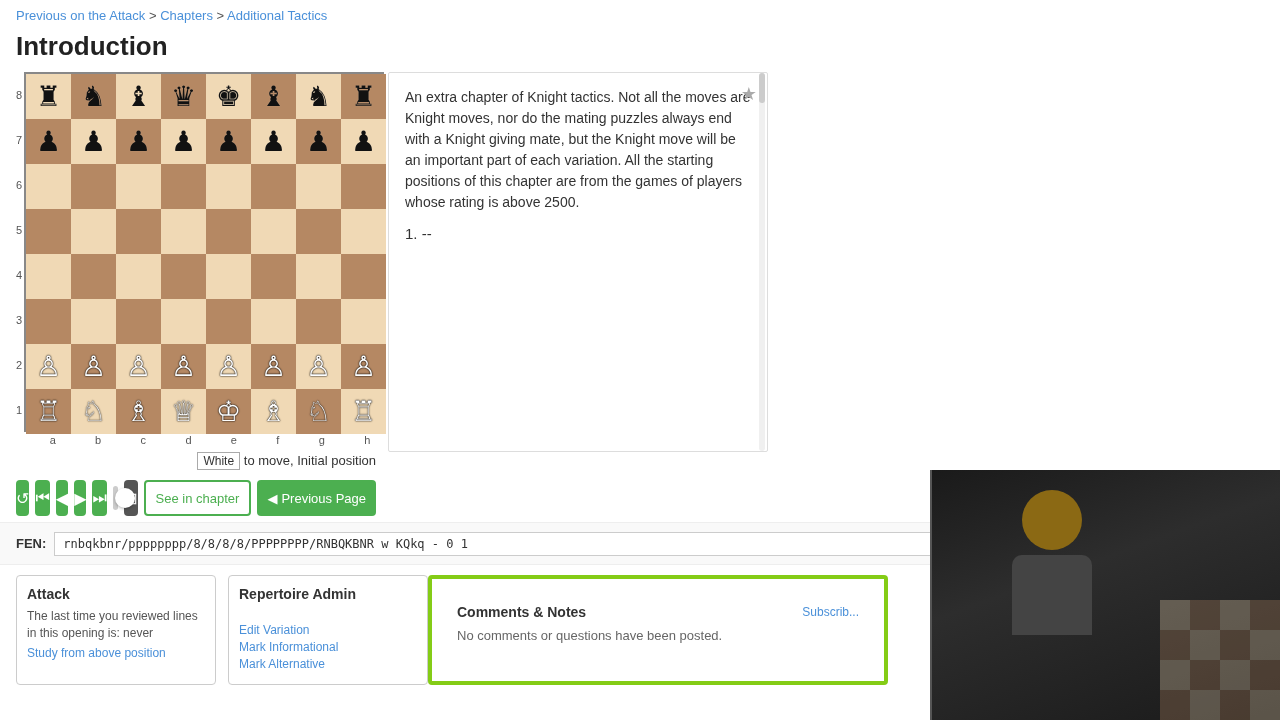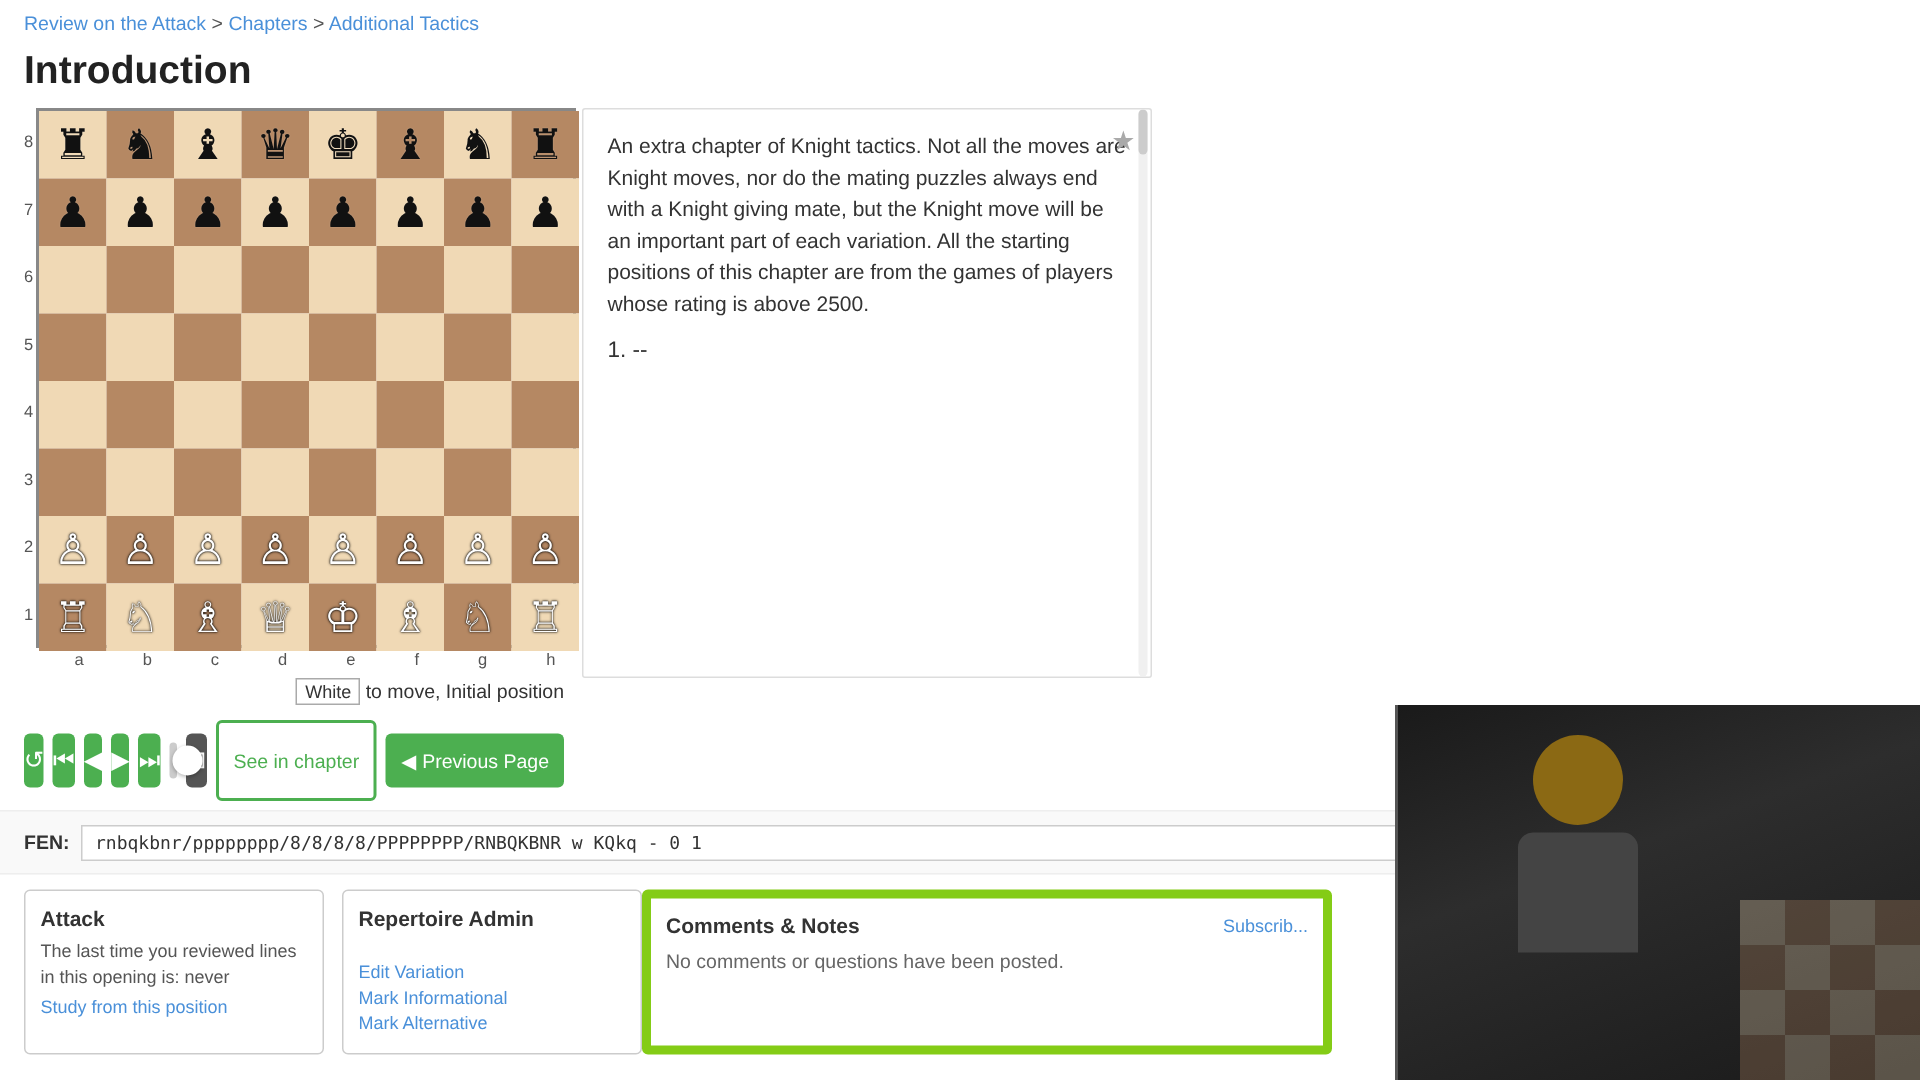--- a/index.html
+++ b/index.html
@@ -30,21 +30,21 @@
     .board-status { text-align: right; padding: 6px 0 4px; font-size: 13px; color: #333; }
     .board-status .badge { border: 1px solid #aaa; padding: 1px 5px; background: #fff; font-size: 12px; display: inline-block; }
 
     
     .board-controls { display: flex; align-items: center; gap: 6px; padding: 6px 0; }
     .ctrl-btn { background: #4caf50; border: none; border-radius: 4px; color: #fff; cursor: pointer; width: 44px; height: 36px; display: flex; align-items: center; justify-content: center; font-size: 16px; }
     .ctrl-btn.large { width: 56px; }
     .toggle-btn { width: 44px; height: 24px; background: #ccc; border-radius: 12px; position: relative; border: none; cursor: pointer; }
     .toggle-btn::after { content: ''; width: 20px; height: 20px; background: #fff; border-radius: 50%; position: absolute; top: 2px; left: 2px; box-shadow: 0 1px 3px rgba(0,0,0,0.3); }
     .icon-btn { background: #555; border: none; border-radius: 4px; color: #fff; cursor: pointer; width: 36px; height: 36px; display: flex; align-items: center; justify-content: center; font-size: 16px; }
-    .green-outline-btn { background: #fff; border: 2px solid #4caf50; border-radius: 4px; color: #4caf50; cursor: pointer; padding: 4px 10px; font-size: 13px; height: 54px; white-space: nowrap; }
+    .green-outline-btn { background: #fff; border: 2px solid #4caf50; border-radius: 4px; color: #4caf50; cursor: pointer; padding: 4px 10px; font-size: 13px; height: 36px; white-space: nowrap; }
     .green-btn-nav { background: #4caf50; border: none; border-radius: 4px; color: #fff; cursor: pointer; padding: 4px 10px; font-size: 13px; height: 36px; white-space: nowrap; display: flex; align-items: center; gap: 4px; }
 
     
     .chapter-info { flex: 1; max-width: 380px; background: #fff; border: 1px solid #ddd; border-radius: 2px; padding: 14px 16px; font-size: 14px; color: #333; line-height: 1.5; position: relative; max-height: 380px; overflow-y: auto; }
     .bookmark-icon { position: absolute; top: 8px; right: 10px; font-size: 18px; color: #aaa; cursor: pointer; }
     .move-text { margin-top: 10px; font-size: 15px; color: #333; }
 
     
     .fen-bar { display: flex; align-items: center; gap: 8px; padding: 8px 16px; background: #f9f9f9; border-top: 1px solid #eee; border-bottom: 1px solid #eee; }
     .fen-label { font-weight: bold; font-size: 13px; color: #333; }
@@ -55,41 +55,41 @@
     .bottom-panels { display: flex; gap: 0; padding: 10px 16px; }
     .review-panel { width: 200px; border: 1px solid #ccc; border-radius: 4px; padding: 10px; margin-right: 12px; background: #fff; }
     .review-panel h3 { font-size: 14px; font-weight: bold; color: #333; margin-bottom: 6px; }
     .review-panel p { font-size: 12px; color: #555; line-height: 1.4; }
     .review-panel a { color: #4a90d9; text-decoration: none; font-size: 12px; }
 
     .admin-panel { width: 200px; border: 1px solid #ccc; border-radius: 4px; padding: 10px; background: #fff; }
     .admin-panel h3 { font-size: 14px; font-weight: bold; color: #333; margin-bottom: 21px; }
     .admin-panel a { display: block; color: #4a90d9; text-decoration: none; font-size: 12px; margin-bottom: 3px; }
 
-    .comments-panel { flex: 1; border: 6px solid #84cc16; border-radius: 4px; padding: 10px; background: #fff; max-width: 460px; }
+    .comments-panel { flex: 1; border: 4px solid #84cc16; border-radius: 4px; padding: 25px; background: #fff; max-width: 460px; }
     .comments-panel h3 { font-size: 14px; font-weight: bold; color: #333; margin-bottom: 8px; display: flex; justify-content: space-between; }
     .comments-panel .subscribe-btn { font-size: 12px; color: #4a90d9; cursor: pointer; font-weight: normal; background: none; border: none; margin-left: 12px; }
     .comment-textarea { width: 100%; border: 1px solid #ccc; border-radius: 3px; padding: 6px 8px; font-size: 13px; color: #999; resize: none; height: 68px; }
     .no-comments { font-size: 13px; color: #666; margin-top: 8px; }
 
     
     .webcam-overlay { position: absolute; bottom: 0; right: 0; width: 350px; height: 250px; background: #222; border-left: 2px solid #555; overflow: hidden; }
     .webcam-content { width: 100%; height: 100%; background: linear-gradient(135deg, #2a2a2a 0%, #1a1a1a 100%); display: flex; align-items: center; justify-content: center; position: relative; }
 
     
     .scrollbar-track { position: absolute; right: 2px; top: 0; width: 6px; height: 100%; background: #f0f0f0; border-radius: 3px; }
     .scrollbar-thumb { width: 6px; height: 30px; background: #ccc; border-radius: 3px; position: absolute; top: 0; }
   </style>
 </head>
 <body>
 
 <div style="position:relative; width:1280px; height:720px; overflow:hidden; background:#fff;">
 
   <div class="breadcrumb">
-    <a>Review on the Attack</a>
+    <a>Previous on the Attack</a>
     <span> &gt; </span>
     <a>Chapters</a>
     <span> &gt; </span>
     <a>Additional Tactics</a>
   </div>
 
   <div class="page-title">Introduction</div>
 
   <div class="main-content">
 
@@ -288,21 +288,21 @@
     <span class="fen-label">FEN:</span>
     <input class="fen-input" type="text" value="rnbqkbnr/pppppppp/8/8/8/8/PPPPPPPP/RNBQKBNR w KQkq - 0 1" style="">
     <button class="find-btn">Find m</button>
   </div>
 
   <div class="bottom-panels">
 
     <div class="review-panel">
       <h3>Attack</h3>
       <p>The last time you reviewed lines in this opening is: never</p>
-      <a href="#" style="margin-top:4px;display:inline-block;">Study from this position</a>
+      <a href="#" style="margin-top:4px;display:inline-block;">Study from above position</a>
     </div>
 
     <div class="admin-panel">
       <h3>Repertoire Admin</h3>
       <a href="#">Edit Variation</a>
       <a href="#">Mark Informational</a>
       <a href="#">Mark Alternative</a>
     </div>
 
     <div class="comments-panel">

